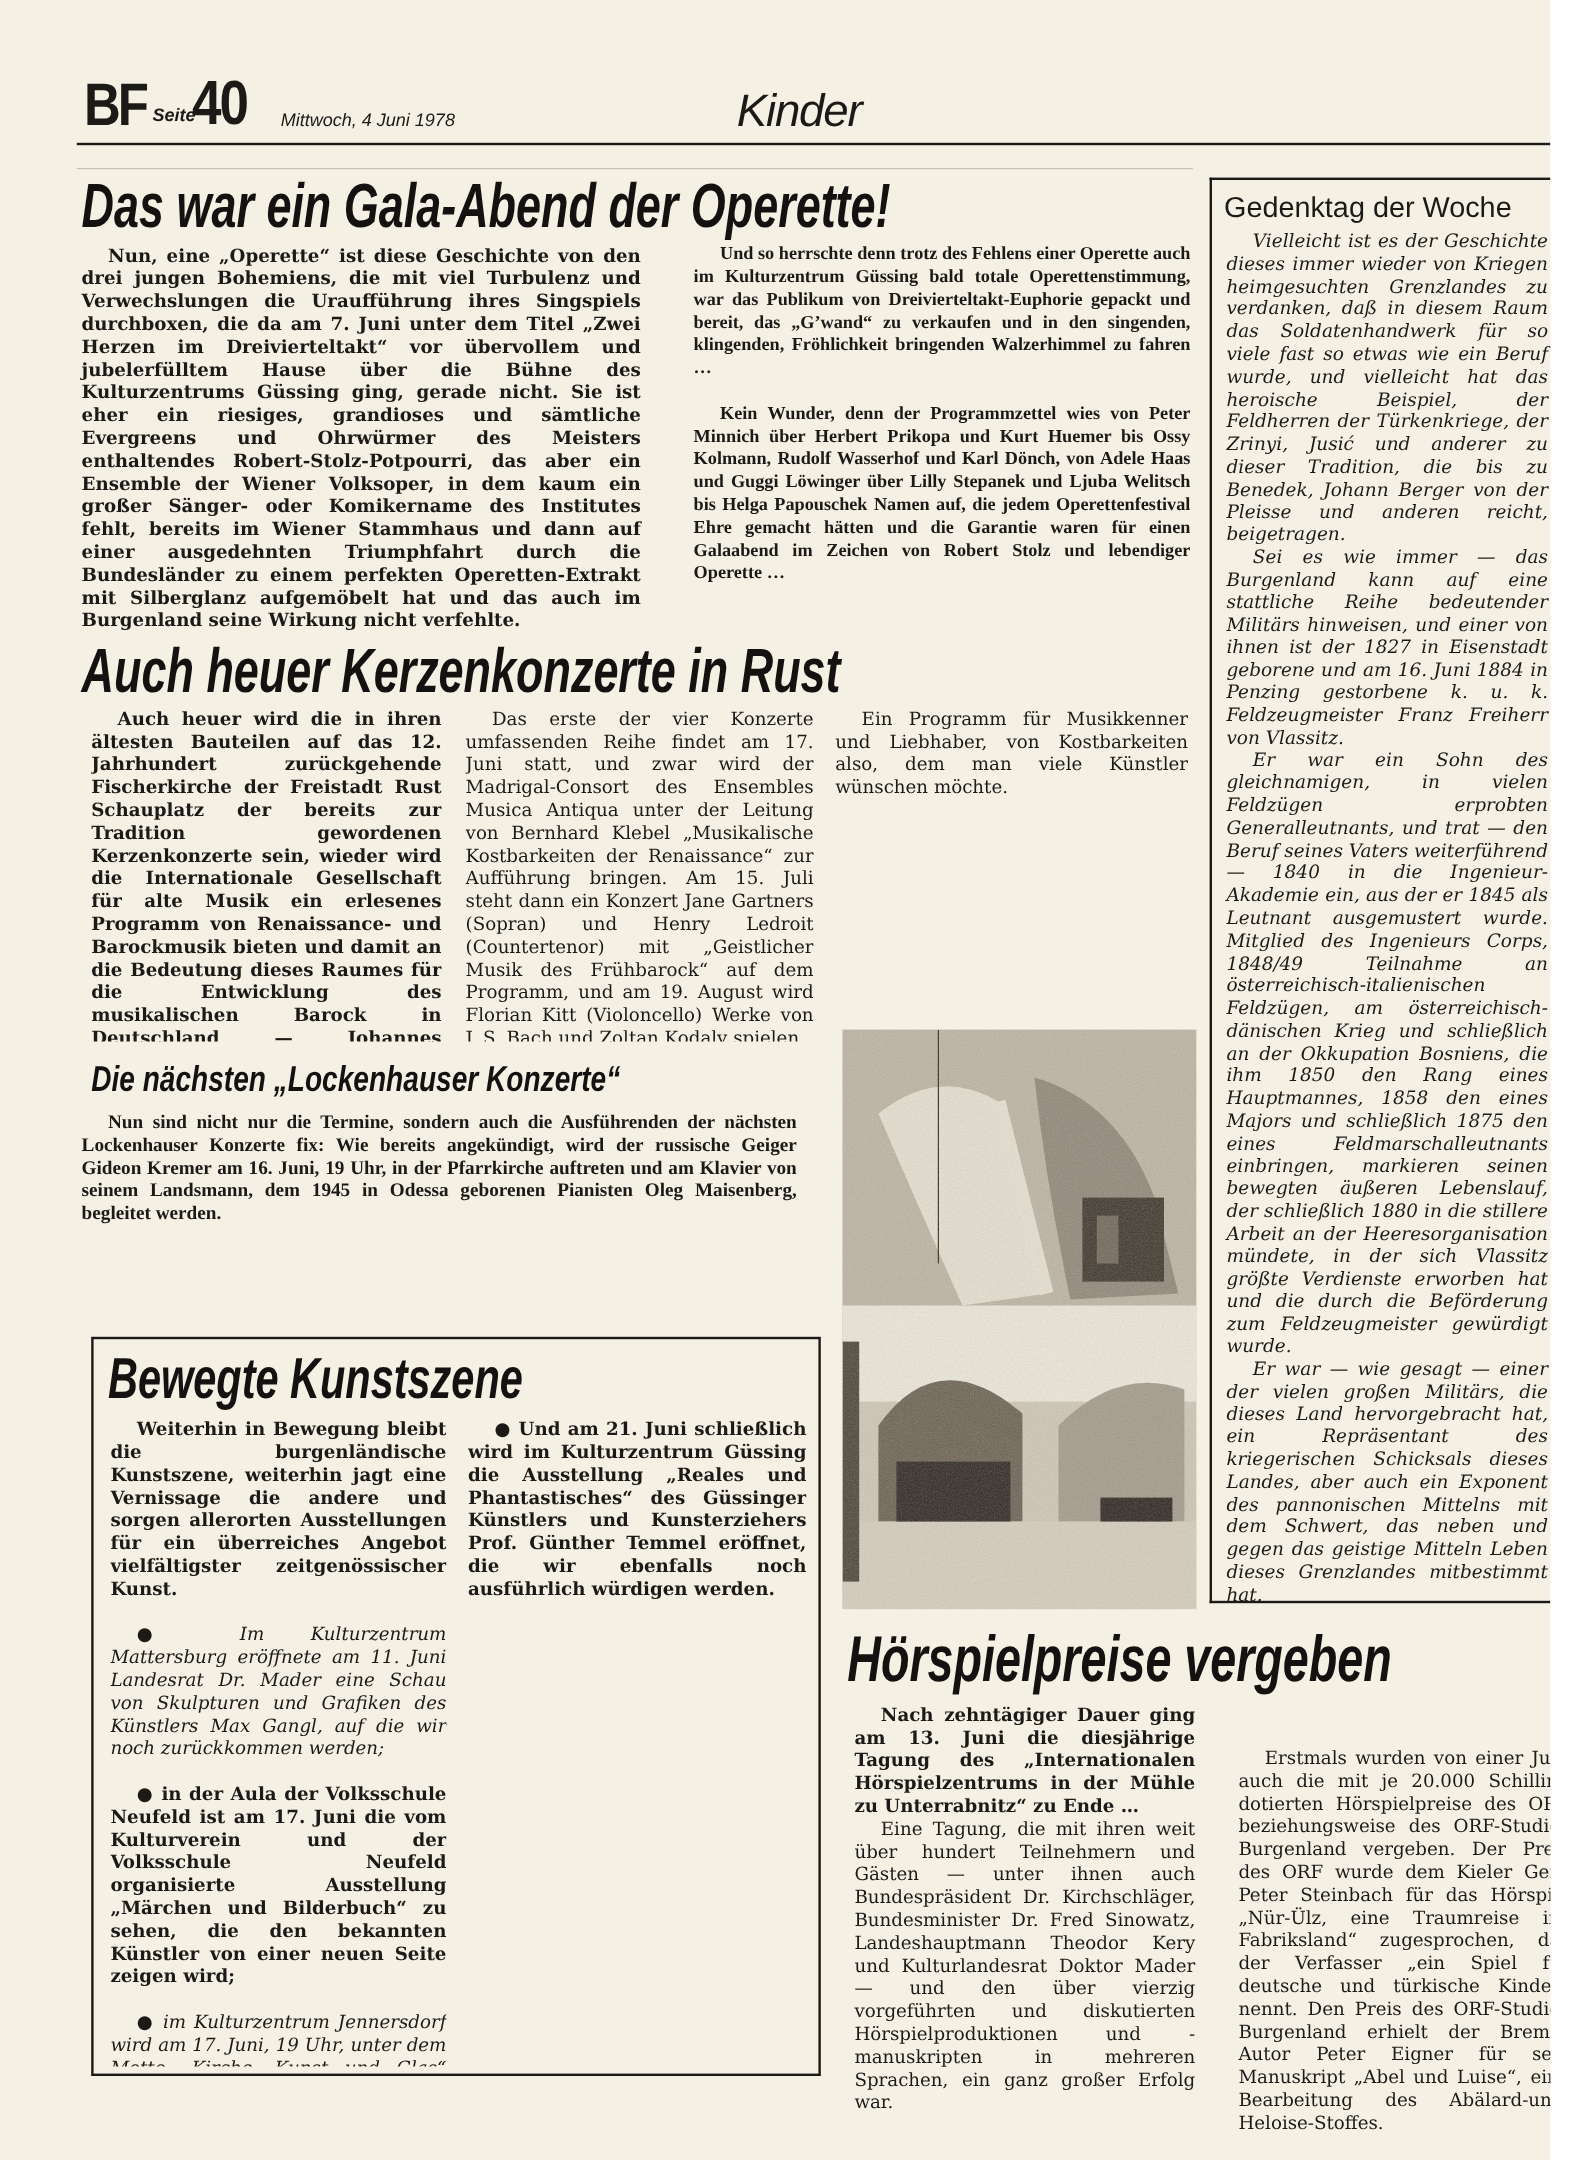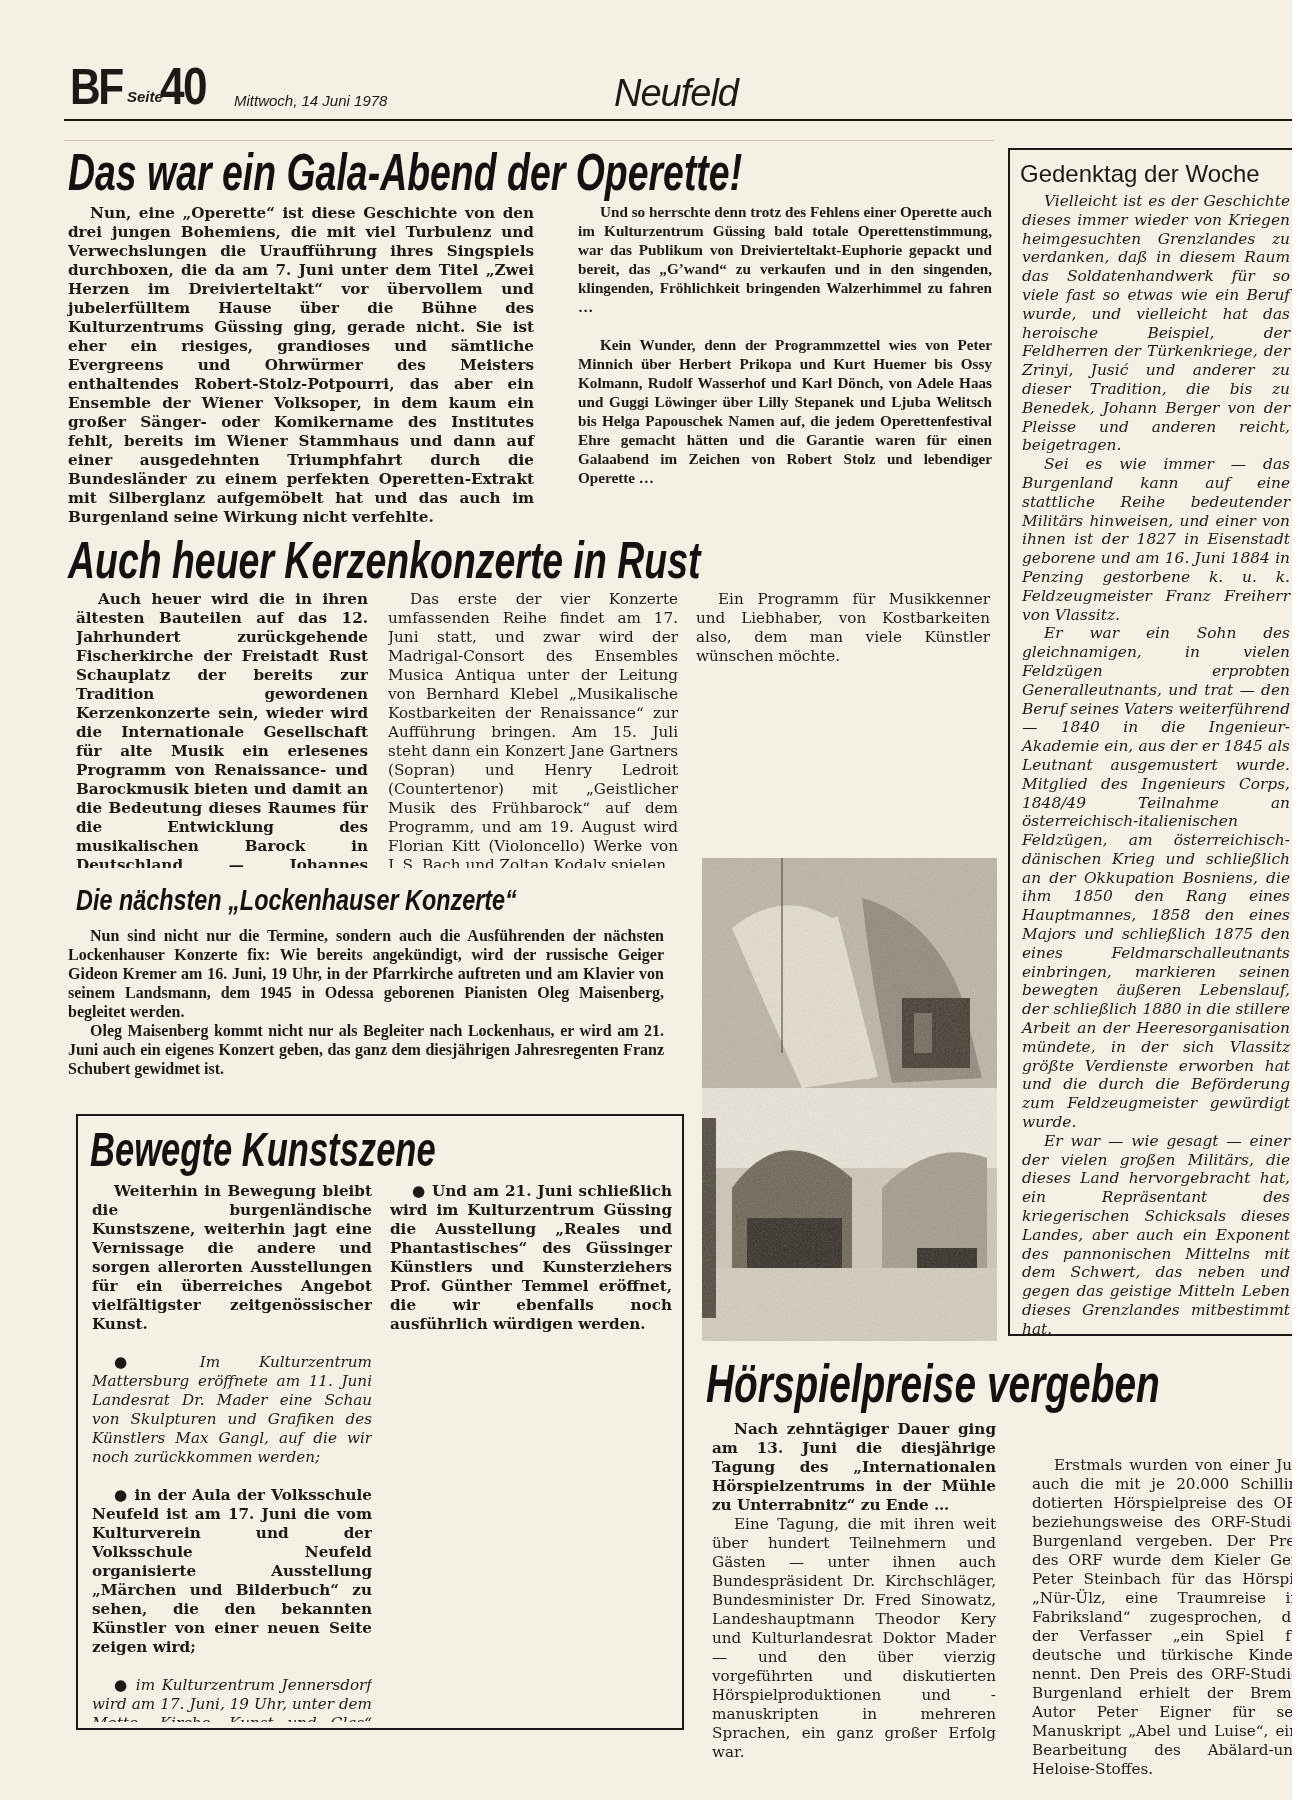--- a/index.html
+++ b/index.html
@@ -49,22 +49,22 @@
   .photo { left: 702px; top: 858px; width: 295px; height: 483px; background: #d8d0bf; overflow: hidden; }
 </style>
 </head>
 <body>
 
 <div class="page">
 
   <div class="abs mast-bf">BF</div>
   <div class="abs mast-seite">Seite</div>
   <div class="abs mast-num">40</div>
-  <div class="abs mast-date">Mittwoch, 14 Juni 1978</div>
-  <div class="abs mast-section">Neufeld</div>
+  <div class="abs mast-date">Mittwoch, 4 Juni 1978</div>
+  <div class="abs mast-section">Kinder</div>
   <div class="abs rule-top"></div>
   <div class="abs rule-top2"></div>
 
   <div class="abs hl hl-1">Das war ein Gala-Abend der Operette!</div>
   <div class="col bold" style="left:68px; top:204px; width:466px;">
     <p>Nun, eine „Operette“ ist diese Geschichte von den drei jungen Bohemiens, die mit viel Turbulenz und Verwechslungen die Uraufführung ihres Singspiels durchboxen, die da am 7. Juni unter dem Titel „Zwei Herzen im Dreivierteltakt“ vor übervollem und jubelerfülltem Hause über die Bühne des Kulturzentrums Güssing ging, gerade nicht. Sie ist eher ein riesiges, grandioses und sämtliche Evergreens und Ohrwürmer des Meisters enthaltendes Robert-Stolz-Potpourri, das aber ein Ensemble der Wiener Volksoper, in dem kaum ein großer Sänger- oder Komikername des Institutes fehlt, bereits im Wiener Stammhaus und dann auf einer ausgedehnten Triumphfahrt durch die Bundesländer zu einem perfekten Operetten-Extrakt mit Silberglanz aufgemöbelt hat und das auch im Burgenland seine Wirkung nicht verfehlte.</p>
   </div>
   <div class="col bold" style="left:578px; top:202px; width:414px;font-family:Liberation Serif, serif;">
     <p>Und so herrschte denn trotz des Fehlens einer Operette auch im Kulturzentrum Güssing bald totale Operettenstimmung, war das Publikum von Dreivierteltakt-Euphorie gepackt und bereit, das „G’wand“ zu verkaufen und in den singenden, klingenden, Fröhlichkeit bringenden Walzerhimmel zu fahren …</p>
     <p class="gap">Kein Wunder, denn der Programmzettel wies von Peter Minnich über Herbert Prikopa und Kurt Huemer bis Ossy Kolmann, Rudolf Wasserhof und Karl Dönch, von Adele Haas und Guggi Löwinger über Lilly Stepanek und Ljuba Welitsch bis Helga Papouschek Namen auf, die jedem Operettenfestival Ehre gemacht hätten und die Garantie waren für einen Galaabend im Zeichen von Robert Stolz und lebendiger Operette …</p>
@@ -77,21 +77,20 @@
   <div class="col" style="left:388px; top:590px; width:290px; height:278px; overflow:hidden;">
     <p>Das erste der vier Konzerte umfassenden Reihe findet am 17. Juni statt, und zwar wird der Madrigal-Consort des Ensembles Musica Antiqua unter der Leitung von Bernhard Klebel „Musikalische Kostbarkeiten der Renaissance“ zur Aufführung bringen. Am 15. Juli steht dann ein Konzert Jane Gartners (Sopran) und Henry Ledroit (Countertenor) mit „Geistlicher Musik des Frühbarock“ auf dem Programm, und am 19. August wird Florian Kitt (Violoncello) Werke von J. S. Bach und Zoltan Kodaly spielen.</p>
   </div>
   <div class="col" style="left:696px; top:590px; width:294px; height:258px; overflow:hidden;">
     <p>Ein Programm für Musikkenner und Liebhaber, von Kostbarkeiten also, dem man viele Künstler wünschen möchte.</p>
   </div>
 
   <div class="abs hl hl-3">Die nächsten „Lockenhauser Konzerte“</div>
   <div class="col bold" style="left:68px; top:926px; width:596px; font-family:'Liberation Serif', serif; font-size:16px;">
     <p>Nun sind nicht nur die Termine, sondern auch die Ausführenden der nächsten Lockenhauser Konzerte fix: Wie bereits angekündigt, wird der russische Geiger Gideon Kremer am 16. Juni, 19 Uhr, in der Pfarrkirche auftreten und am Klavier von seinem Landsmann, dem 1945 in Odessa geborenen Pianisten Oleg Maisenberg, begleitet werden.</p>
-    <p>Oleg Maisenberg kommt nicht nur als Begleiter nach Lockenhaus, er wird am 21. Juni auch ein eigenes Konzert geben, das ganz dem diesjährigen Jahresregenten Franz Schubert gewidmet ist.</p>
   </div>
 
   <div class="abs photo">
     <svg width="295" height="483" viewBox="0 0 295 483">
       <defs>
         <filter id="grain">
             <feTurbulence type="fractalNoise" baseFrequency="0.9" numOctaves="2" result="n"></feTurbulence>
             <feColorMatrix type="saturate" values="0"></feColorMatrix>
             <feComponentTransfer>
               <feFuncA type="table" tableValues="0 0.35"></feFuncA>

